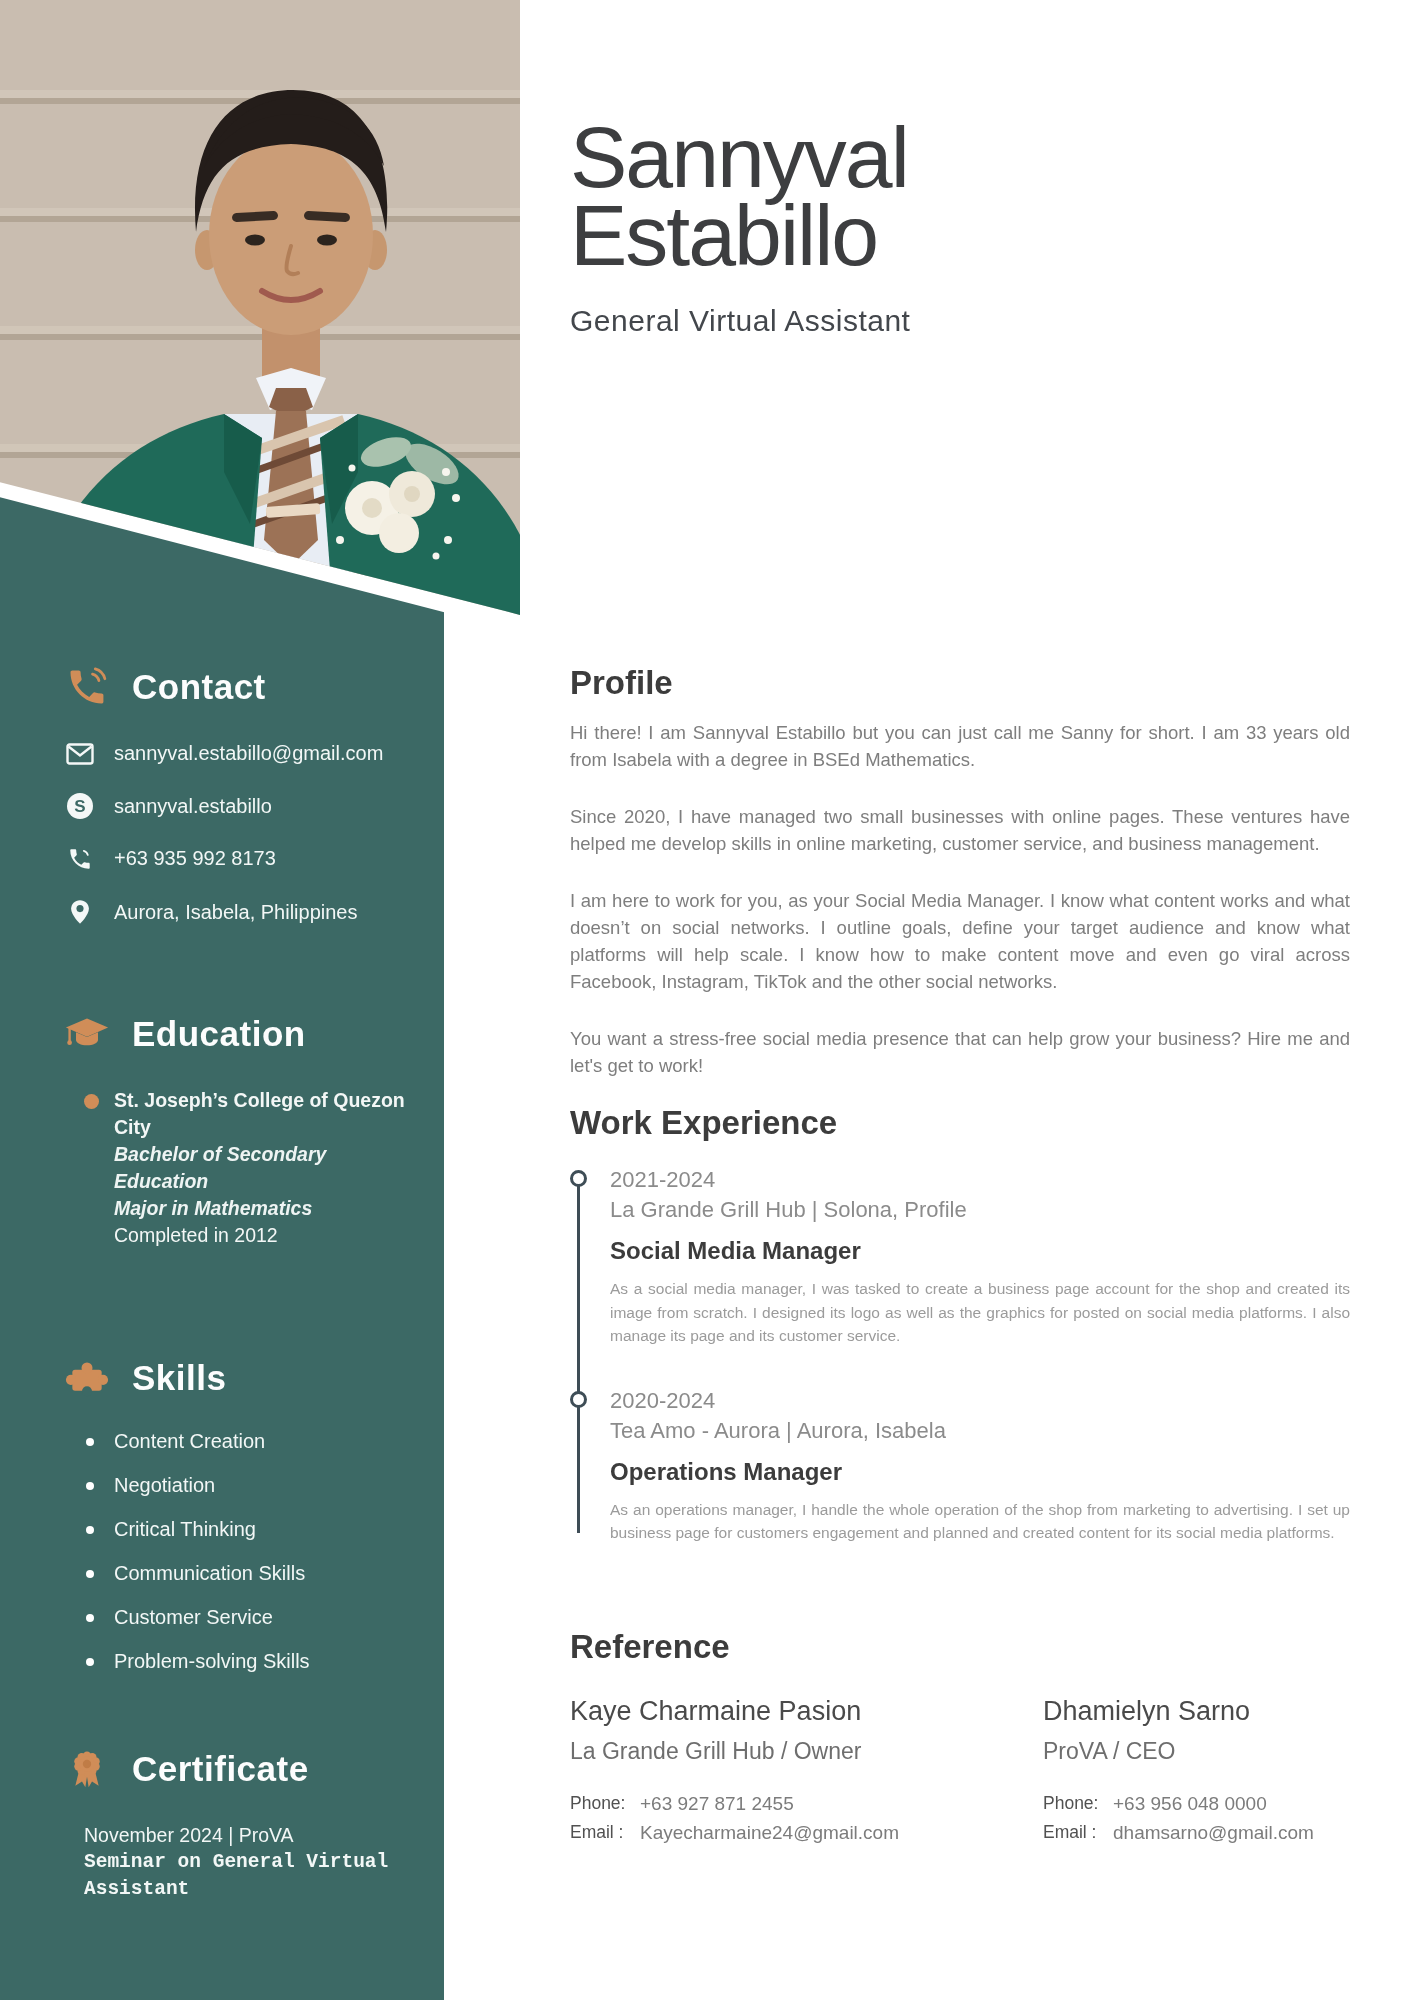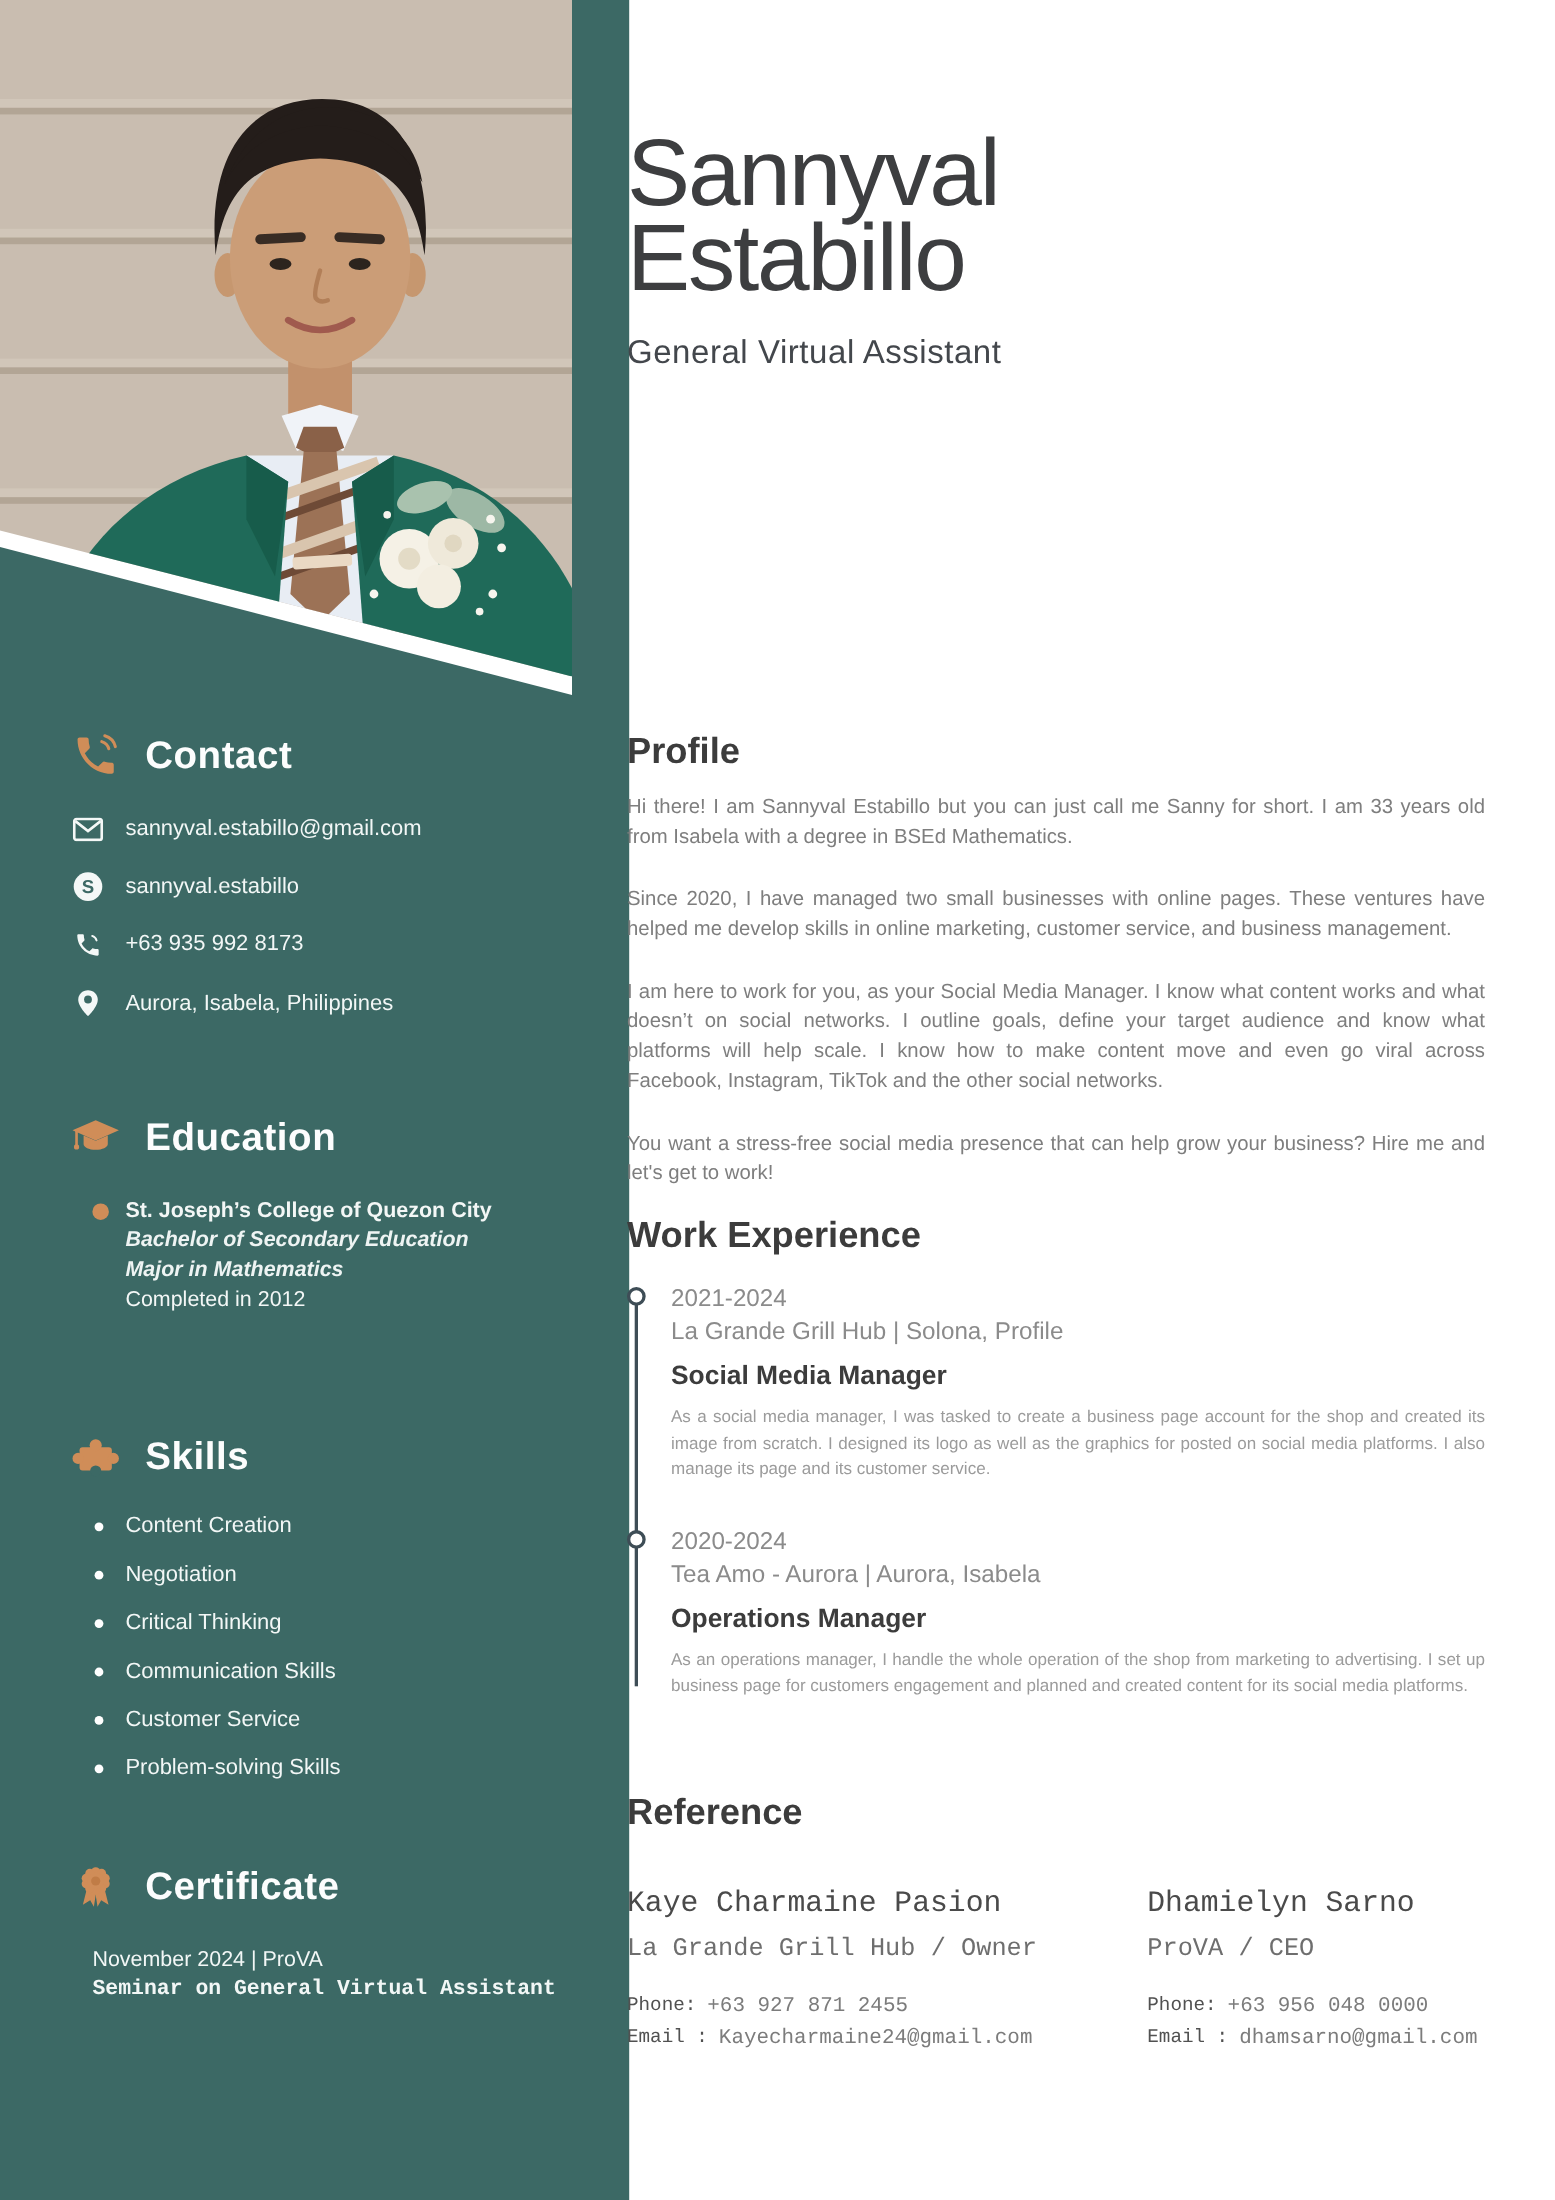--- a/index.html
+++ b/index.html
@@ -1,20 +1,20 @@
 <!DOCTYPE html>
 <html><head>
 <meta charset="utf-8">
 <style>
   html,body{margin:0;padding:0;background:#ffffff;}
   .page{position:relative;width:1414px;height:2000px;background:#ffffff;
         font-family:"Liberation Sans","DejaVu Sans",sans-serif;overflow:hidden;}
 
   
-  .sidebar{position:absolute;left:0;top:0;width:572px;height:2000px;background:#3c6965;}
+  .sidebar{position:absolute;left:0;top:0;width:444px;height:2000px;background:#3c6965;}
   .photo-wrap{position:relative;width:520px;height:650px;background:#ffffff;
               clip-path:polygon(0 0,100% 0,100% 97.2%,0 76.5%);}
   .photo-wrap svg{display:block;width:520px;height:650px;
               clip-path:polygon(0 0,100% 0,100% 94.6%,0 74.2%);}
   .side-content{padding:14px 34px 0 64px;color:#f3f7f6;}
   .side-heading{display:flex;align-items:center;gap:22px;}
   .side-heading .hicon{width:46px;height:46px;flex:none;display:flex;align-items:center;justify-content:center;}
   .side-heading .hlabel{font-size:35px;font-weight:bold;color:#fcfdfd;letter-spacing:.5px;}
   .sec-education{margin-top:84px;}
   .sec-skills{margin-top:106px;}
@@ -47,21 +47,21 @@
   .jobs{position:relative;margin-top:22px;}
   .jobs-line{position:absolute;left:7px;top:16px;bottom:12px;width:3px;background:#3e4d56;}
   .job{position:relative;padding-left:40px;}
   .job+.job{margin-top:38px;}
   .job-dot{position:absolute;left:0;top:5px;width:11px;height:11px;border:3.5px solid #3e4d56;
            border-radius:50%;background:#ffffff;}
   .job .years,.job .company{font-size:22px;line-height:30px;color:#8b8b8b;}
   .job .role{font-size:24px;line-height:30px;font-weight:bold;color:#3c3c3c;margin-top:11px;}
   .job .desc{margin:11px 0 0;font-size:15.5px;line-height:23.5px;color:#9b9b9b;text-align:justify;}
   .ref-sec{margin-top:82px;}
-  .ref-row{display:flex;margin-top:48px;font-family:Liberation Mono, monospace;}
+  .ref-row{display:flex;margin-top:28px;}
   .ref-col.first{width:473px;flex:none;}
   .ref-col.second{flex:1;}
   .ref-name{font-size:27px;line-height:32px;color:#4a4a4a;}
   .ref-org{font-size:23px;line-height:28px;color:#6e6e6e;margin-top:10px;}
   .ref-lines{margin-top:24px;}
   .ref-line{display:flex;gap:10px;font-size:19px;line-height:29px;color:#7c7c7c;}
   .ref-line .lbl{color:#515151;font-size:17.5px;min-width:60px;flex:none;}
 </style>
 </head>
 <body>

